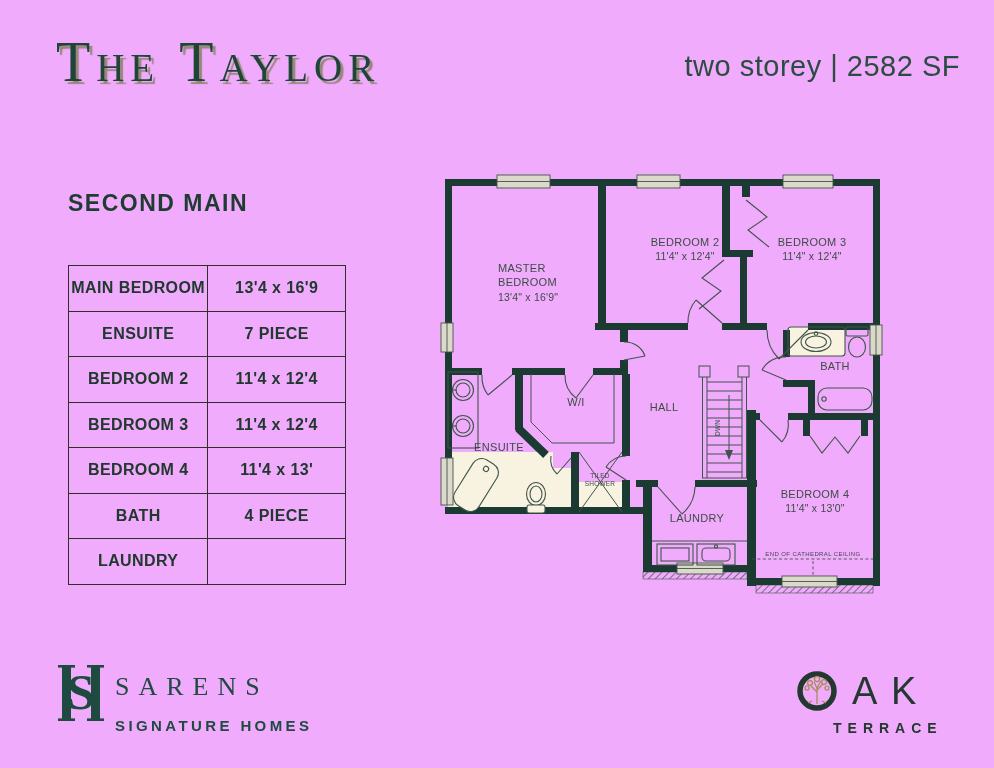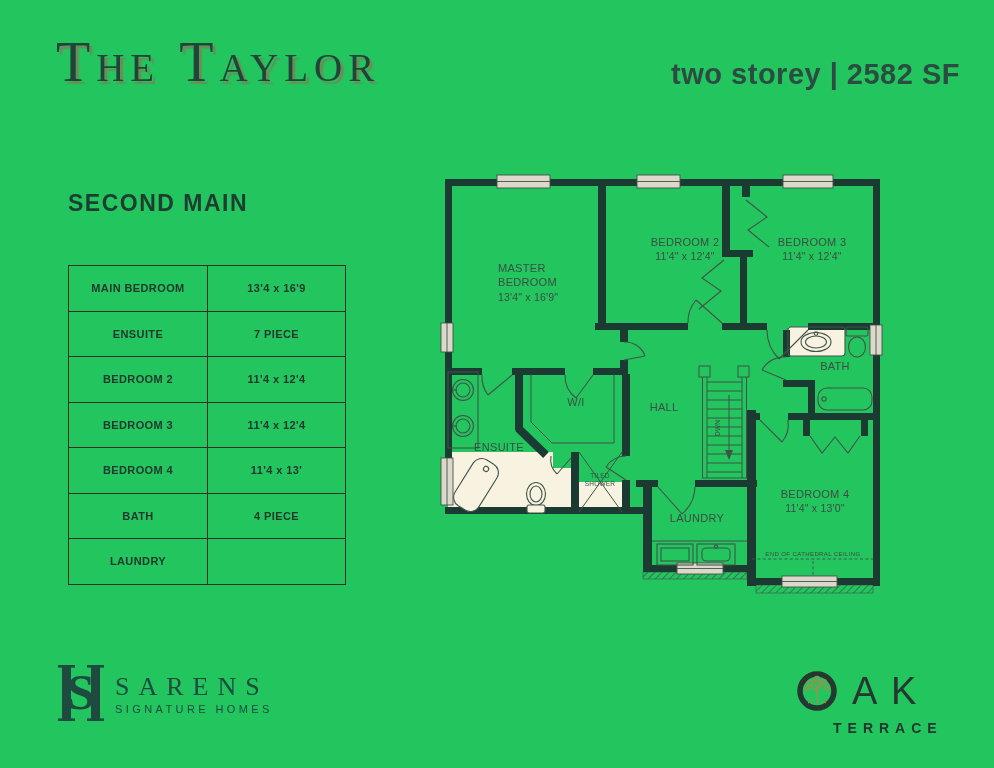--- a/index.html
+++ b/index.html
@@ -1,46 +1,46 @@
 <!DOCTYPE html>
 <html><head>
 <meta charset="utf-8">
 <style>
   html,body{margin:0;padding:0;}
-  #app{position:relative;width:994px;height:768px;background:#22c55e;overflow:hidden;
+  #app{position:relative;width:994px;height:768px;background:#f0abfc;overflow:hidden;
        font-family:"Liberation Sans",sans-serif;}
 
   
   .title{position:absolute;left:56px;top:30px;
          font-family:"Liberation Serif",serif;font-variant:small-caps;
          font-size:56px;font-weight:400;letter-spacing:6px;color:#1f4539;
          text-shadow:3px 3px 1px rgba(128,126,88,.8);}
-  .subtitle{position:absolute;right:34px;top:58px;font-size:29px;font-weight:700;
+  .subtitle{position:absolute;right:34px;top:50px;font-size:29px;font-weight:400;
             color:#2c4c42;letter-spacing:.5px;}
 
   
   .level{position:absolute;left:68px;top:190px;font-size:23px;font-weight:800;
          color:#1f3c31;letter-spacing:1.5px;}
   table.spec{position:absolute;left:68px;top:265px;width:278px;border-collapse:collapse;}
   table.spec td{border:1.6px solid #2f2f26;width:139px;height:42.5px;text-align:center;
-                font-size:11px;font-weight:700;color:#20382e;letter-spacing:.4px;}
+                font-size:16px;font-weight:700;color:#20382e;letter-spacing:.4px;}
 
   
   .plan{position:absolute;left:430px;top:160px;}
   .plan text{font-family:"Liberation Sans",sans-serif;fill:#3c4d44;}
   .rlabel{font-size:11px;letter-spacing:.3px;}
   .rdims{font-size:10.5px;letter-spacing:.2px;}
   .tiny{font-size:6.5px;letter-spacing:.2px;}
   .micro{font-size:6px;letter-spacing:.4px;}
 
   
   .sarens{position:absolute;left:56px;top:662px;display:flex;align-items:flex-start;}
   .sarens-text{margin-left:5px;padding-top:12px;color:#1e4a40;}
   .sarens-name{font-family:"Liberation Serif",serif;font-size:26px;letter-spacing:9px;line-height:1;}
-  .sarens-tag{font-size:11px;font-weight:400;letter-spacing:3.4px;margin-top:3px;}
+  .sarens-tag{font-size:15px;font-weight:700;letter-spacing:3.4px;margin-top:17px;}
   .oak{position:absolute;left:796px;top:668px;width:140px;color:#24382f;}
   .oak-tag{font-size:14px;font-weight:700;letter-spacing:6px;margin-top:2px;margin-left:37px;}
 </style>
 </head>
 <body>
 
 <div id="app">
 
   <div class="title">The Taylor</div>
   <div class="subtitle">two storey | 2582 SF</div>

